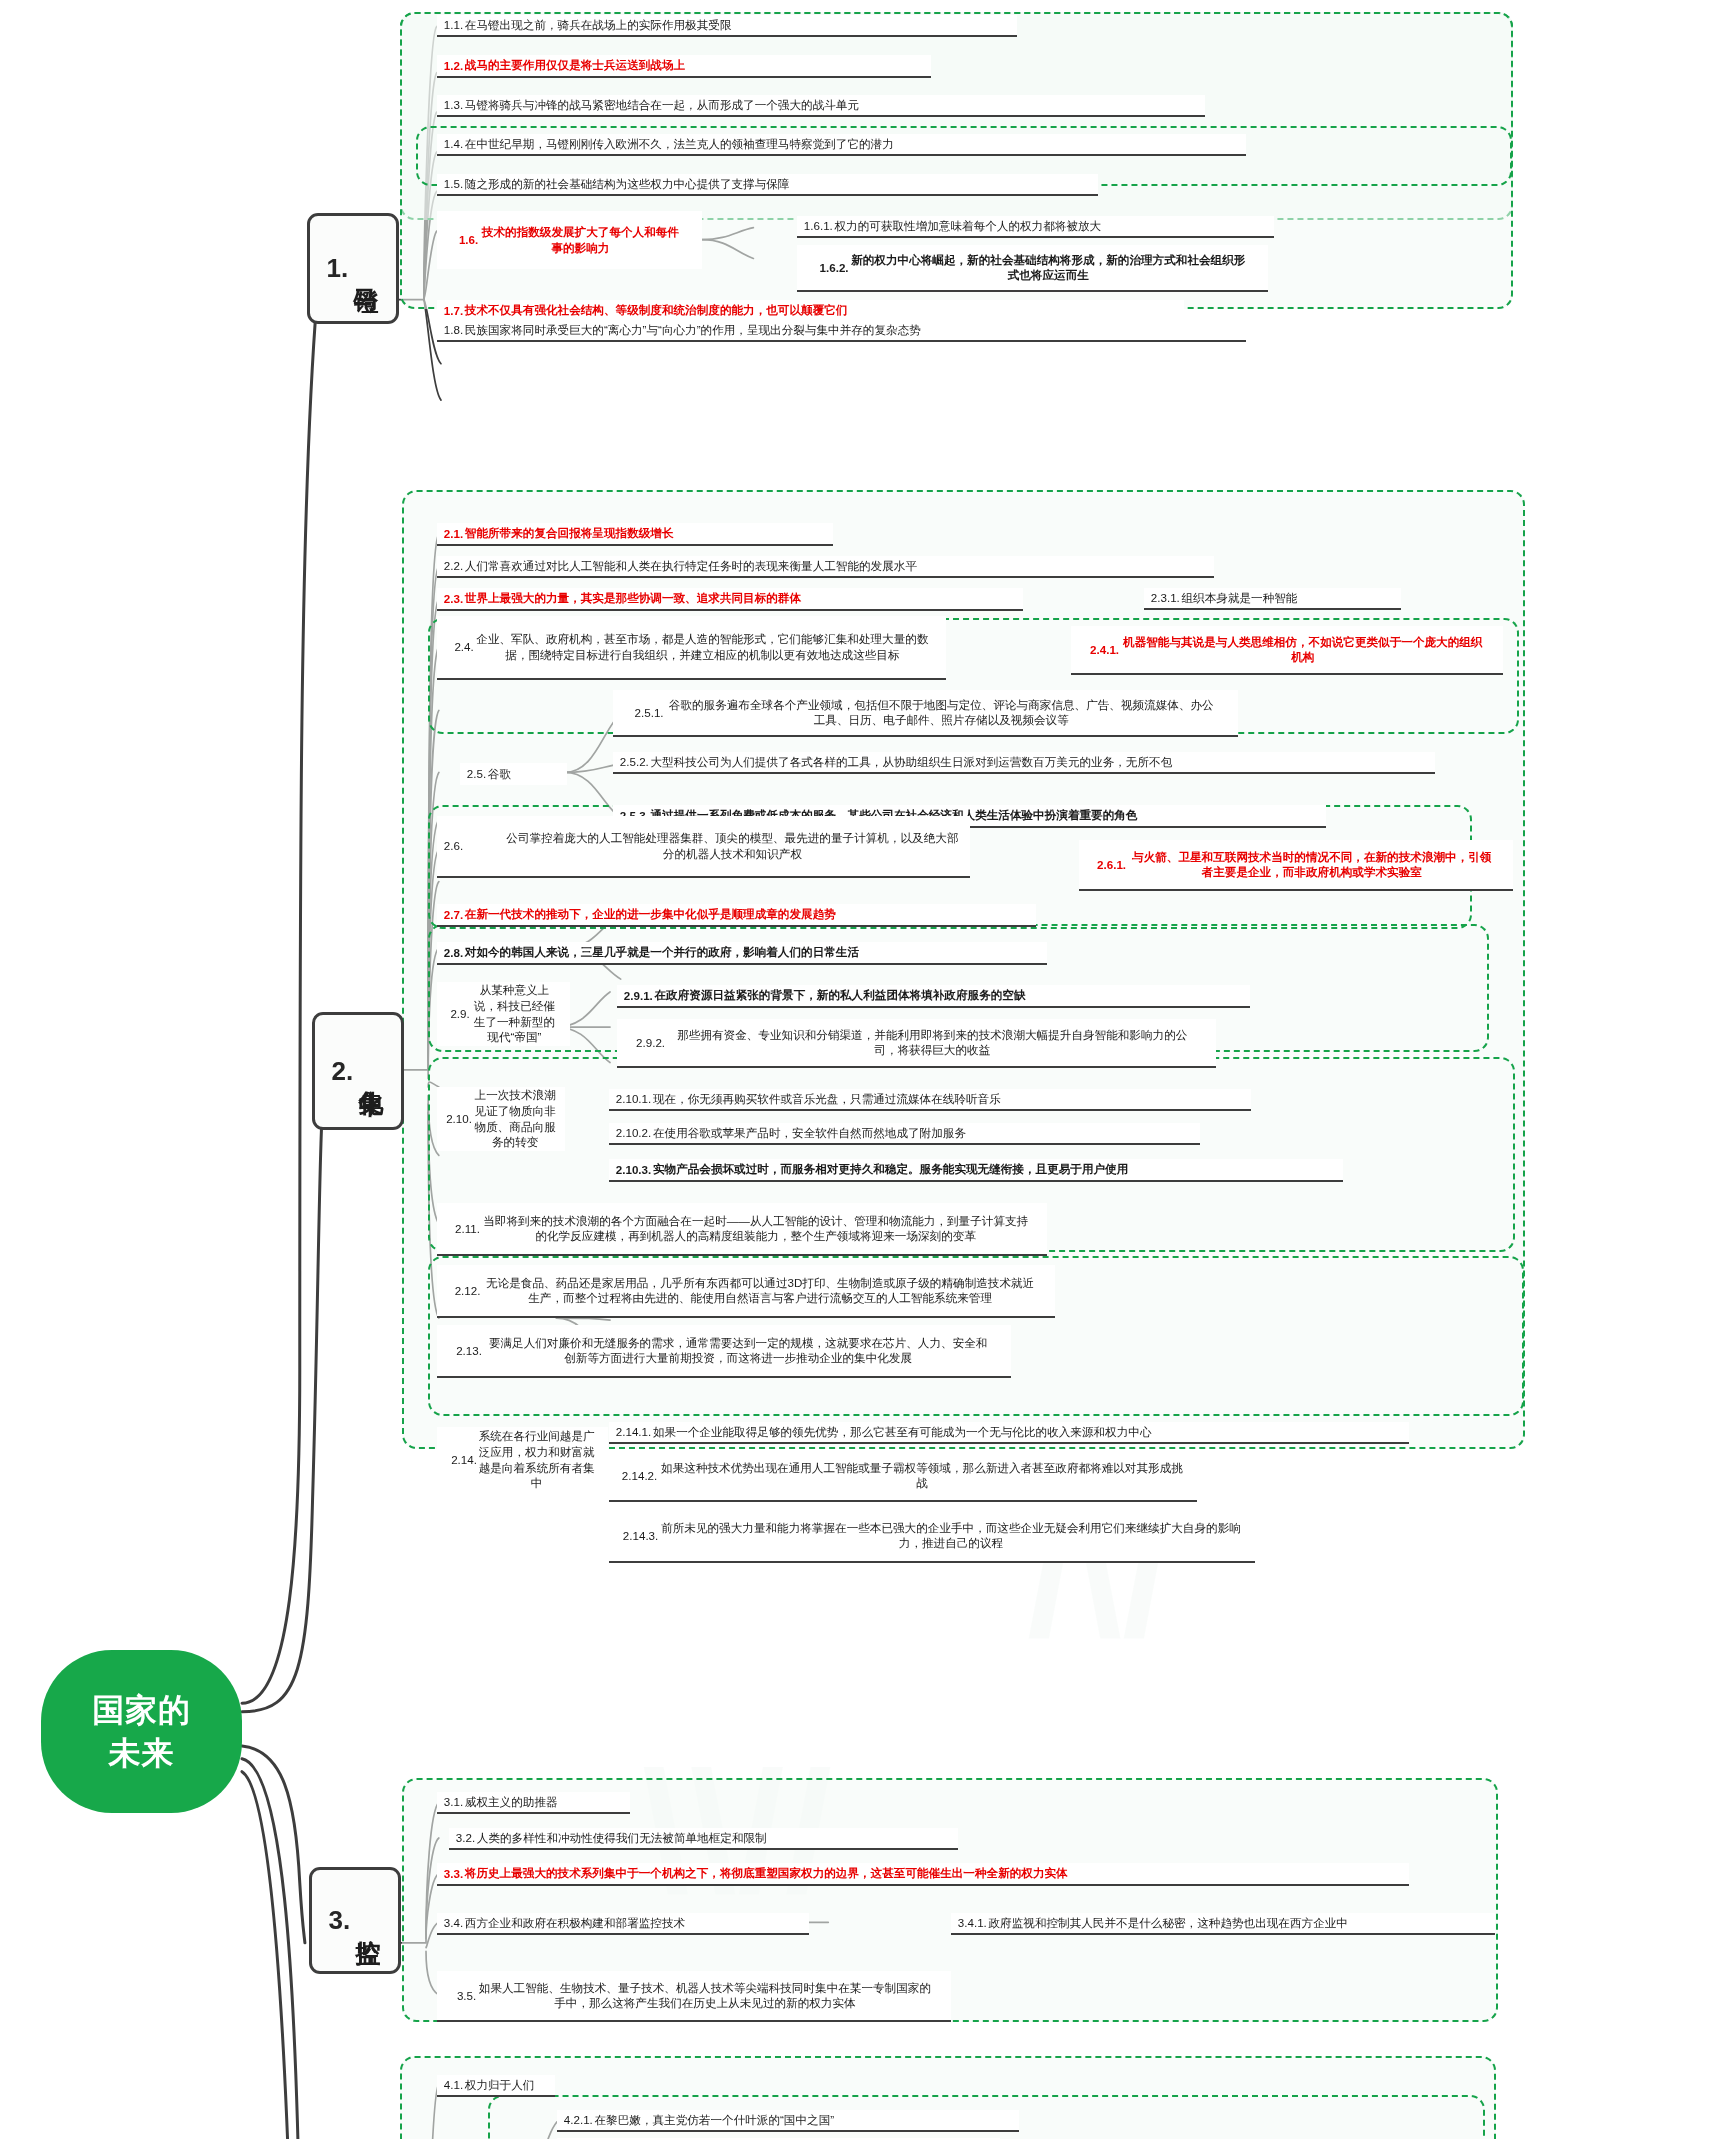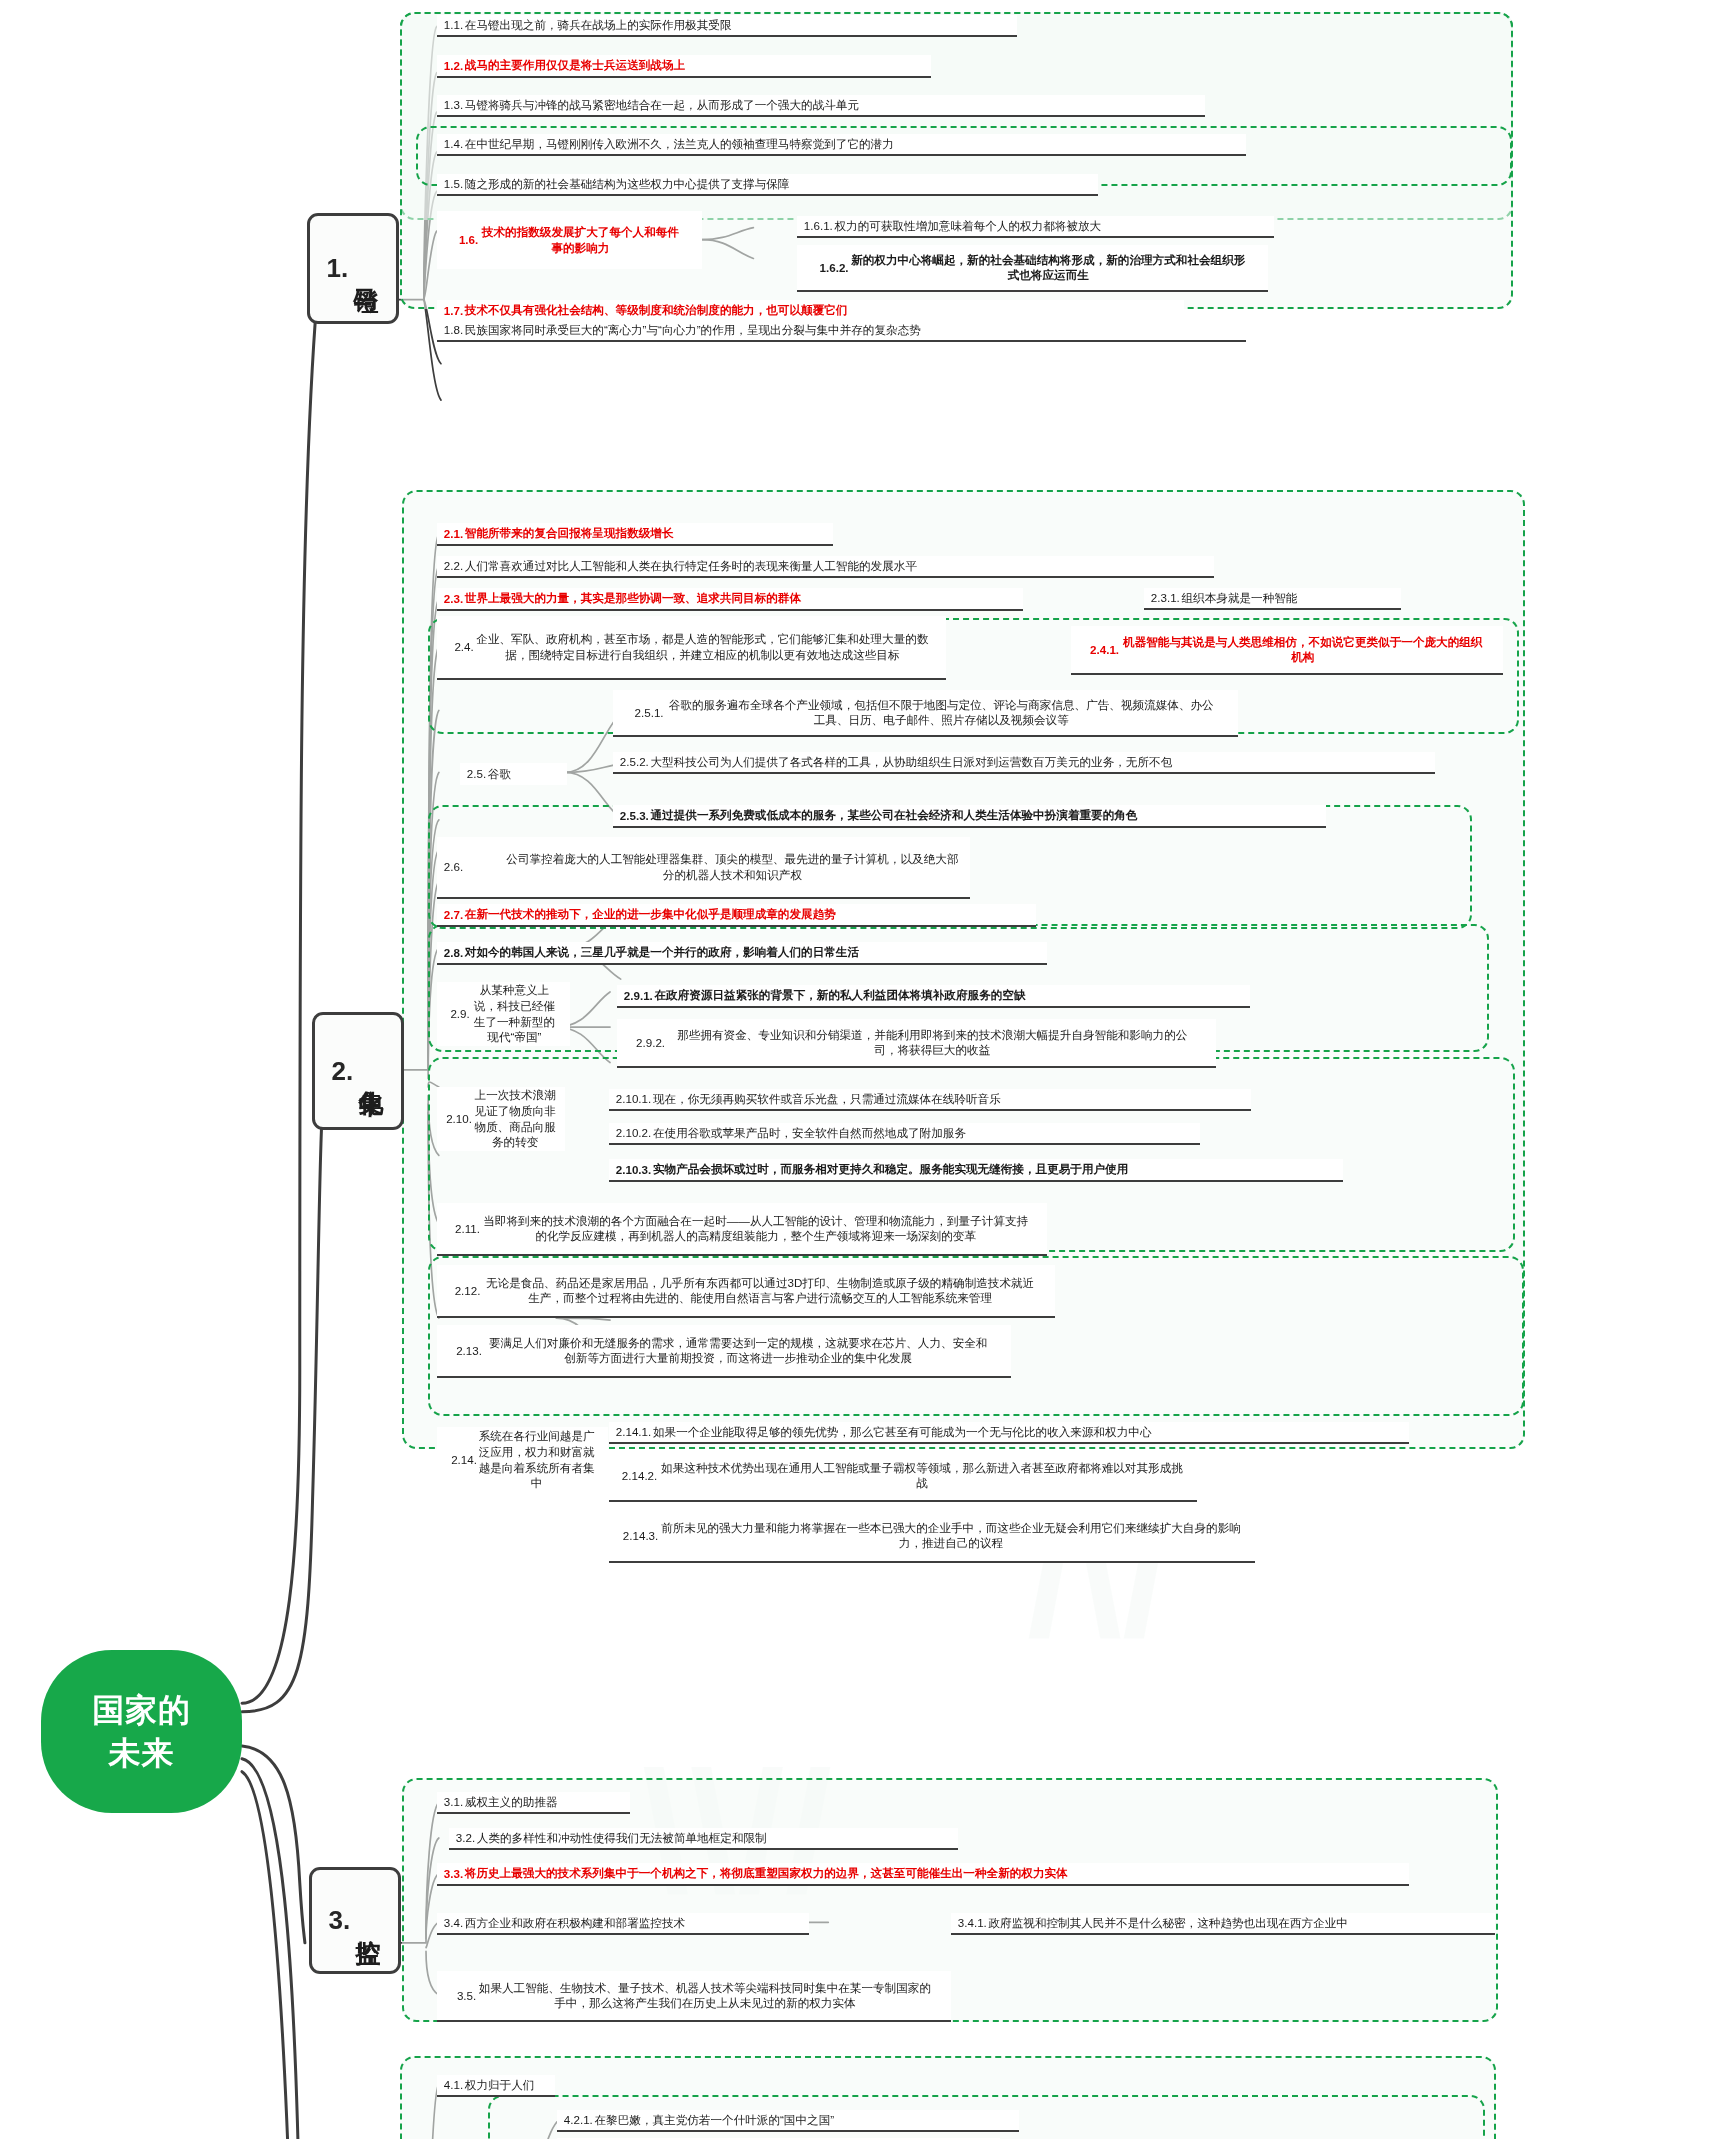--- a/index.html
+++ b/index.html
@@ -327,23 +327,27 @@
     <span class="txt" style="max-width:552px;text-align:center;">谷歌的服务遍布全球各个产业领域，包括但不限于地图与定位、评论与商家信息、广告、视频流媒体、办公工具、日历、电子邮件、照片存储以及视频会议等</span>
   </div>
   <div class="topic" style="left:613px;top:752px;width:822px;height:22px;">
     <span class="num">2.5.2.</span>
     <span class="txt">大型科技公司为人们提供了各式各样的工具，从协助组织生日派对到运营数百万美元的业务，无所不包</span>
   </div>
   <div class="topic bold" style="left:613px;top:805px;width:713px;height:23px;">
     <span class="num">2.5.3.</span>
     <span class="txt">通过提供一系列免费或低成本的服务，某些公司在社会经济和人类生活体验中扮演着重要的角色</span>
   </div>
-  <div class="topic center" style="left:437px;top:837px;width:533px;height:62px;gap:36px;">
+  <div class="topic center" style="left:437px;top:816px;width:533px;height:62px;gap:36px;">
     <span class="num">2.6.</span>
     <span class="txt" style="max-width:475px;text-align:center;">公司掌控着庞大的人工智能处理器集群、顶尖的模型、最先进的量子计算机，以及绝大部分的机器人技术和知识产权</span>
+  </div>
+  <div class="topic red center" style="left:1079px;top:840px;width:434px;height:51px;">
+    <span class="num">2.6.1.</span>
+    <span class="txt" style="max-width:368px;text-align:center;">与火箭、卫星和互联网技术当时的情况不同，在新的技术浪潮中，引领者主要是企业，而非政府机构或学术实验室</span>
   </div>
   <div class="topic red" style="left:437px;top:904px;width:599px;height:23px;">
     <span class="num">2.7.</span>
     <span class="txt">在新一代技术的推动下，企业的进一步集中化似乎是顺理成章的发展趋势</span>
   </div>
   <div class="topic bold" style="left:437px;top:942px;width:610px;height:23px;">
     <span class="num">2.8.</span>
     <span class="txt">对如今的韩国人来说，三星几乎就是一个并行的政府，影响着人们的日常生活</span>
   </div>
   <div class="topic nb center" style="left:437px;top:982px;width:133px;height:64px;">

